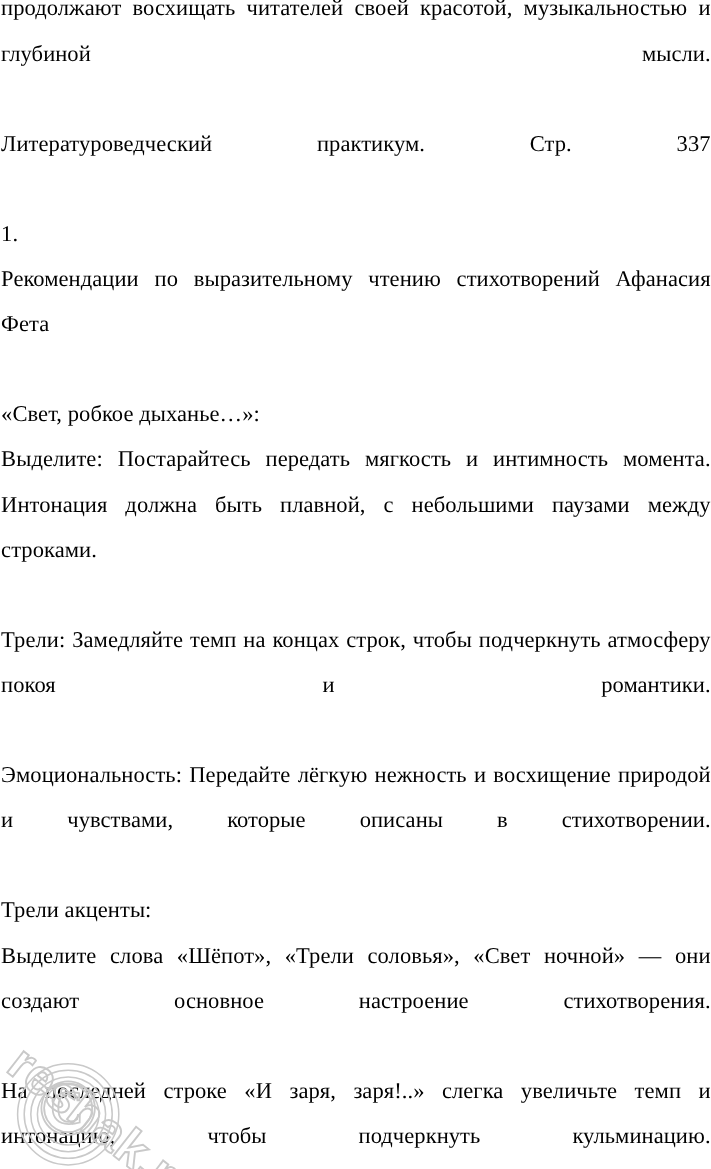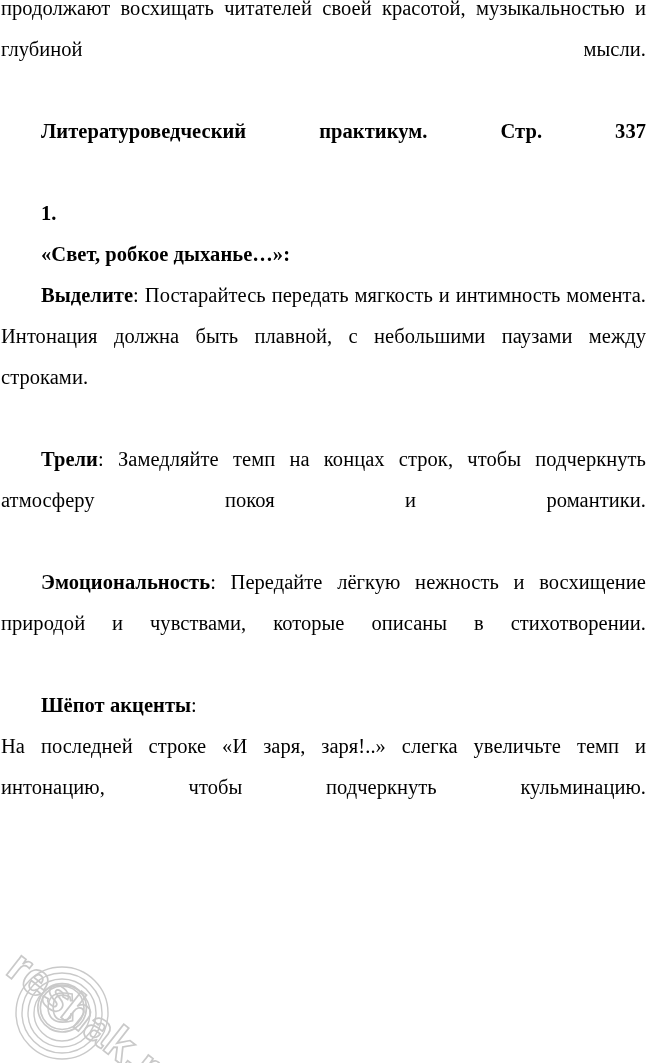--- a/index.html
+++ b/index.html
@@ -48,22 +48,21 @@
   p.para::after {
     content: "";
     display: inline-block;
     width: 100%;
   }
   p.para.nostretch::after { display: none; }
 
   .gap-para { margin-top: 21px; }
 
   b, .b {
-    font-weight: bold;
-    padding-left: 40px;
+    font-weight: normal;
   }
 
   
   .watermark {
     position: absolute;
     left: 0;
     top: 915px;
     width: 250px;
     height: 148px;
     pointer-events: none;
@@ -83,33 +82,39 @@
     </p>
 
     <p class="para gap-para">
       <b>Литературоведческий практикум. Стр. 337</b>
     </p>
 
     <p class="para gap-para nostretch">
       <b>1.</b>
     </p>
 
+    <p class="para gap-para">
+      <b>Рекомендации по выразительному чтению стихотворений Афанасия Фета</b>
+    </p>
 
     <p class="para gap-para nostretch">
       <b>«Свет, робкое дыханье…»:</b>
     </p>
 
     <p class="para gap-para"><b>Выделите</b><span>: </span><span>Постарайтесь передать мягкость и интимность момента. Интонация должна быть плавной, с небольшими паузами между строками.</span></p>
 
     <p class="para gap-para"><b>Трели</b><span>: </span><span>Замедляйте темп на концах строк, чтобы подчеркнуть атмосферу покоя и романтики.</span></p>
 
     <p class="para gap-para"><b>Эмоциональность</b><span>: </span><span>Передайте лёгкую нежность и восхищение природой и чувствами, которые описаны в стихотворении.</span></p>
 
-    <p class="para gap-para nostretch"><b>Шёпот акценты</b><span>:</span></p>
+    <p class="para gap-para nostretch"><b>Трели акценты</b><span>:</span></p>
 
+    <p class="para gap-para">
+      <span>Выделите слова «Шёпот», «Трели соловья», «Свет ночной» — они создают основное настроение стихотворения.</span>
+    </p>
 
     <p class="para gap-para">
       <span>На последней строке «И заря, заря!..» слегка увеличьте темп и интонацию, чтобы подчеркнуть кульминацию.</span>
     </p>
 
   </div>
 
   <div class="watermark">
     <svg class="wm-svg" width="250" height="148" viewBox="0 0 250 148" xmlns="http://www.w3.org/2000/svg">
       <g fill="none" stroke="#c9c9c9" stroke-width="1.4">

